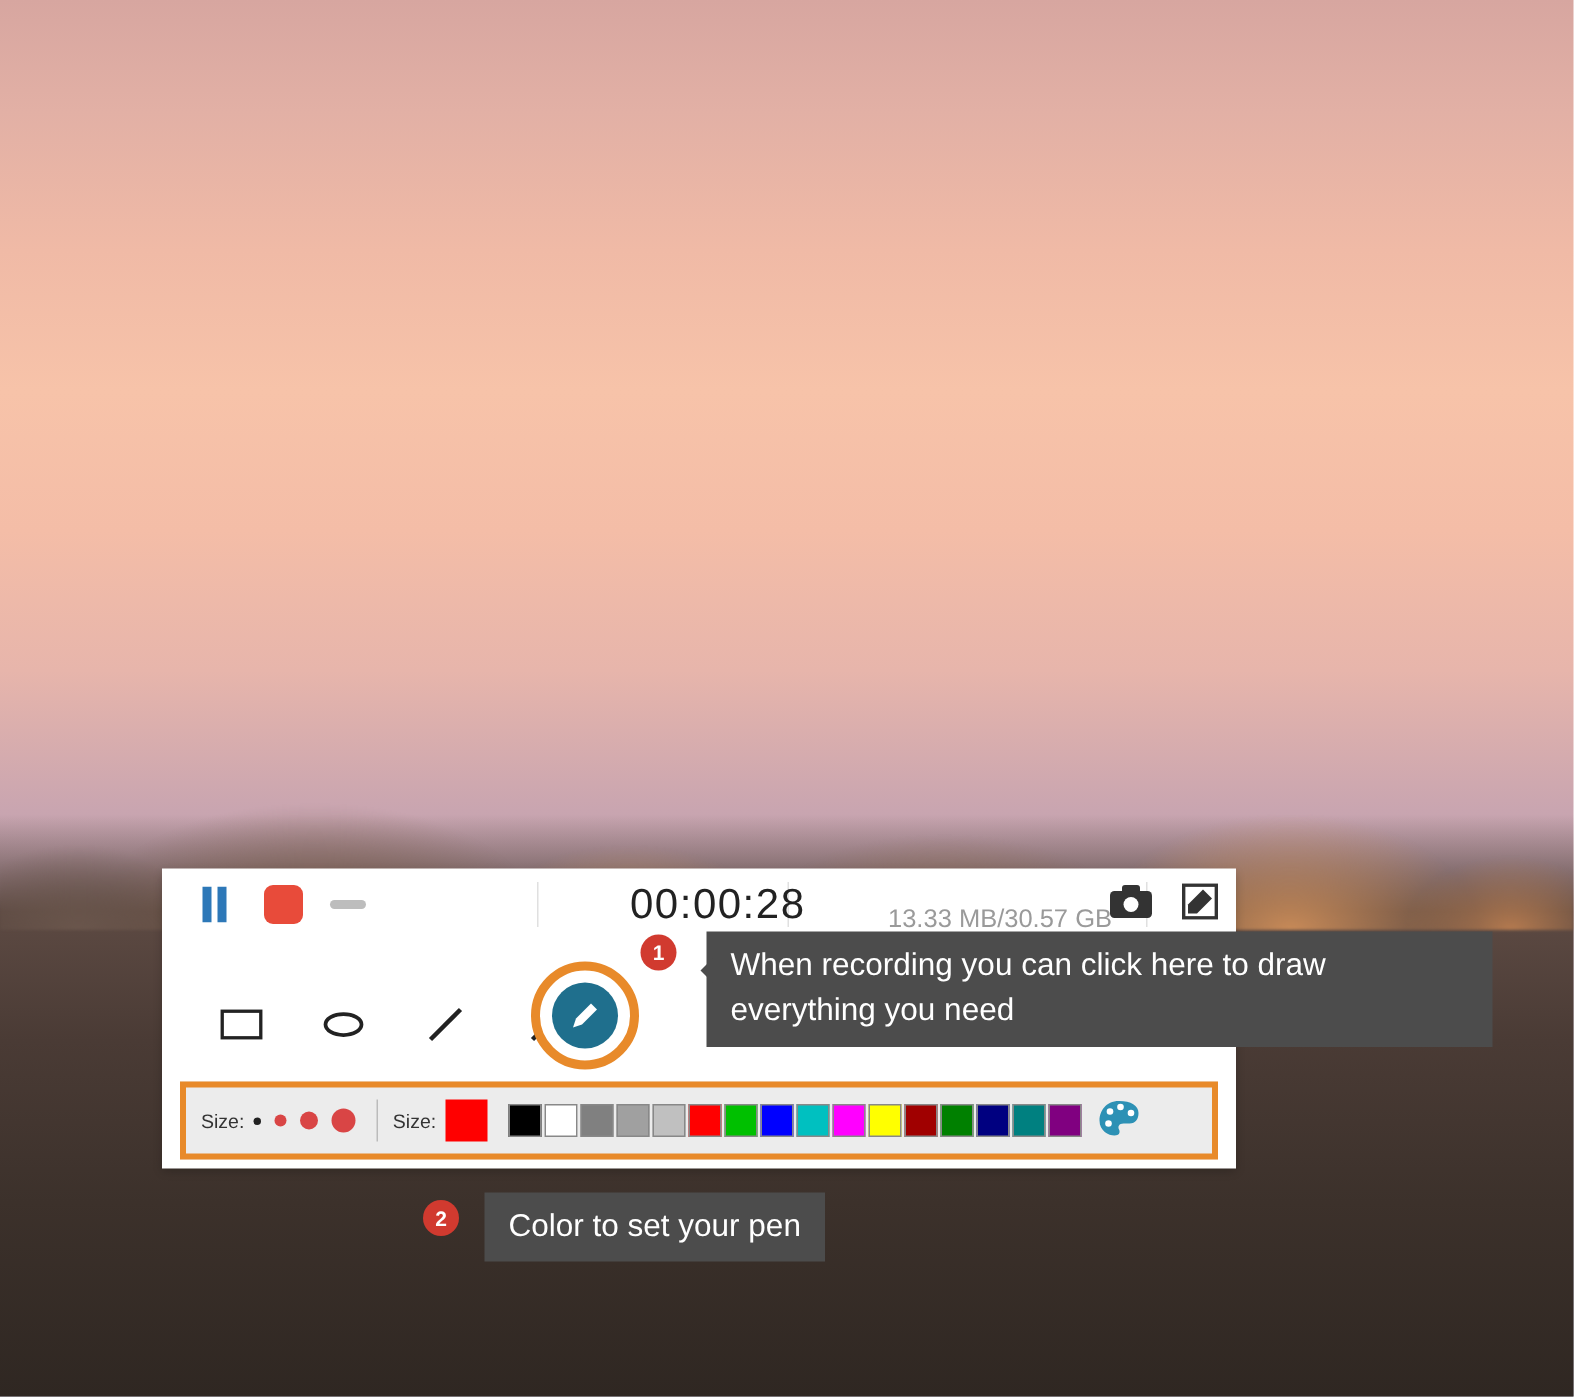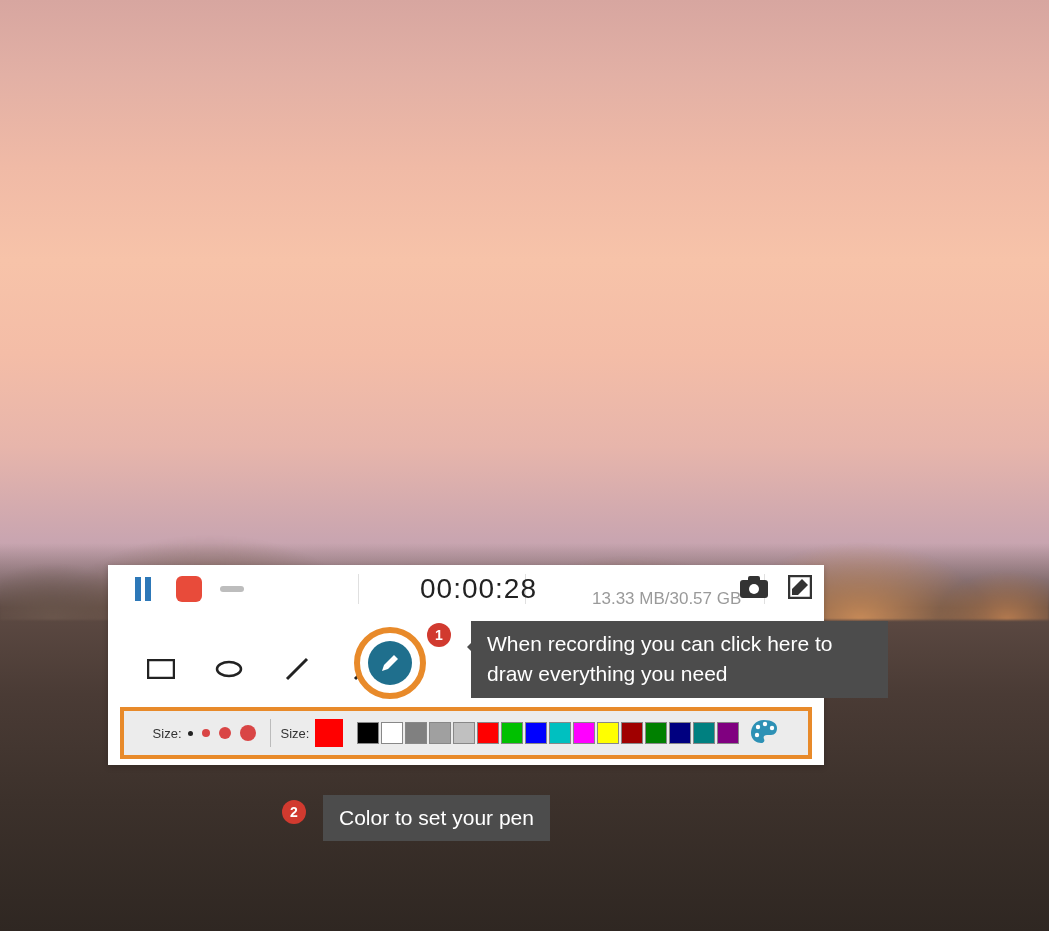--- a/index.html
+++ b/index.html
@@ -24,21 +24,21 @@
       radial-gradient(120px 80px at 5% 100%, #6a564c 0%, transparent 70%),
       radial-gradient(220px 120px at 20% 100%, #7a5e4e 0%, transparent 70%),
       radial-gradient(140px 80px at 40% 100%, #b98a63 0%, transparent 70%),
       radial-gradient(180px 90px at 60% 100%, #8e6c55 0%, transparent 70%),
       radial-gradient(180px 110px at 82% 100%, #c78a58 0%, transparent 70%),
       radial-gradient(100px 70px at 96% 100%, #b47a4f 0%, transparent 70%);
     filter: blur(1px);
   }
 
   .panel {
-    position: absolute; left: 108px; top: 565px; width: 716px; height: 200px;
+    position: absolute; left: 108px; top: 579px; width: 716px; height: 200px;
     background: #fff; box-shadow: 0 2px 6px rgba(0,0,0,.2);
   }
   .row1 { position:absolute; left:0; top:0; right:0; height:48px; display:flex; align-items:center; }
   .row1 .ctrl { width:34px; display:flex; justify-content:center; align-items:center; }
   .pause { margin-left:18px; }
   .pause svg { display:block; }
   .stop { margin-left:12px; }
   .dash { margin-left:14px; width:24px; height:6px; background:#bdbdbd; border-radius:3px; }
   .vdiv { width:1px; height:30px; background:#e0e0e0; margin:0 4px; }
   .timer { font-size:28px; color:#222; font-weight:400; letter-spacing:1px; }
@@ -54,39 +54,39 @@
     border:6px solid #e88a2a; border-radius:50%;
     display:flex; align-items:center; justify-content:center;
     background:#fff;
   }
   .pen-inner { width:44px; height:44px; border-radius:50%; background:#1f6f8d; display:flex; align-items:center; justify-content:center; }
   .row2-right { position:absolute; right:16px; top:74px; height:60px; display:flex; align-items:center; gap:28px; }
 
   .optbar {
     position:absolute; left:12px; right:12px; bottom:6px; height:52px;
     background:#ececec; border:4px solid #e88a2a;
-    display:flex; align-items:center; padding:0 28px;justify-content:center;
+    display:flex; align-items:center; padding:0 10px;
   }
   .lbl { font-size:13px; color:#333; }
   .szdots { display:flex; align-items:center; gap:9px; margin:0 14px 0 6px; }
   .szdot { border-radius:50%; background:#d94545; }
   .szdot.s1{width:5px;height:5px;background:#222;}
   .szdot.s2{width:8px;height:8px;}
   .szdot.s3{width:12px;height:12px;}
   .szdot.s4{width:16px;height:16px;}
   .vdiv2{width:1px;height:28px;background:#bbb;margin-right:10px;}
   .cur-color{width:28px;height:28px;background:#ff0000;margin:0 14px 0 6px;}
   .swatches{display:flex;gap:2px;}
   .sw{width:22px;height:22px;border:1px solid #888;}
   .palette-icon{margin-left:10px;}
 
   
   .badge{position:absolute;width:24px;height:24px;border-radius:50%;background:#d13a2f;color:#fff;display:flex;align-items:center;justify-content:center;font-size:14px;font-weight:600;}
   .tip{position:absolute;background:#4c4c4c;color:#fff;font-size:21px;line-height:1.45;padding:8px 16px;}
-  .tip1{left:471px;top:621px;width:417px;}
+  .tip1{left:471px;top:621px;width:524px;}
   .tip1::before{content:"";position:absolute;left:-12px;top:18px;border:8px solid transparent;border-right-color:#4c4c4c;}
   .badge1{left:427px;top:623px;}
   .tip2{left:323px;top:795px;}
   .badge2{left:282px;top:800px;}
 </style>
 </head>
 <body>
 
 <div class="bg"></div>
 <div class="mtn"></div>

